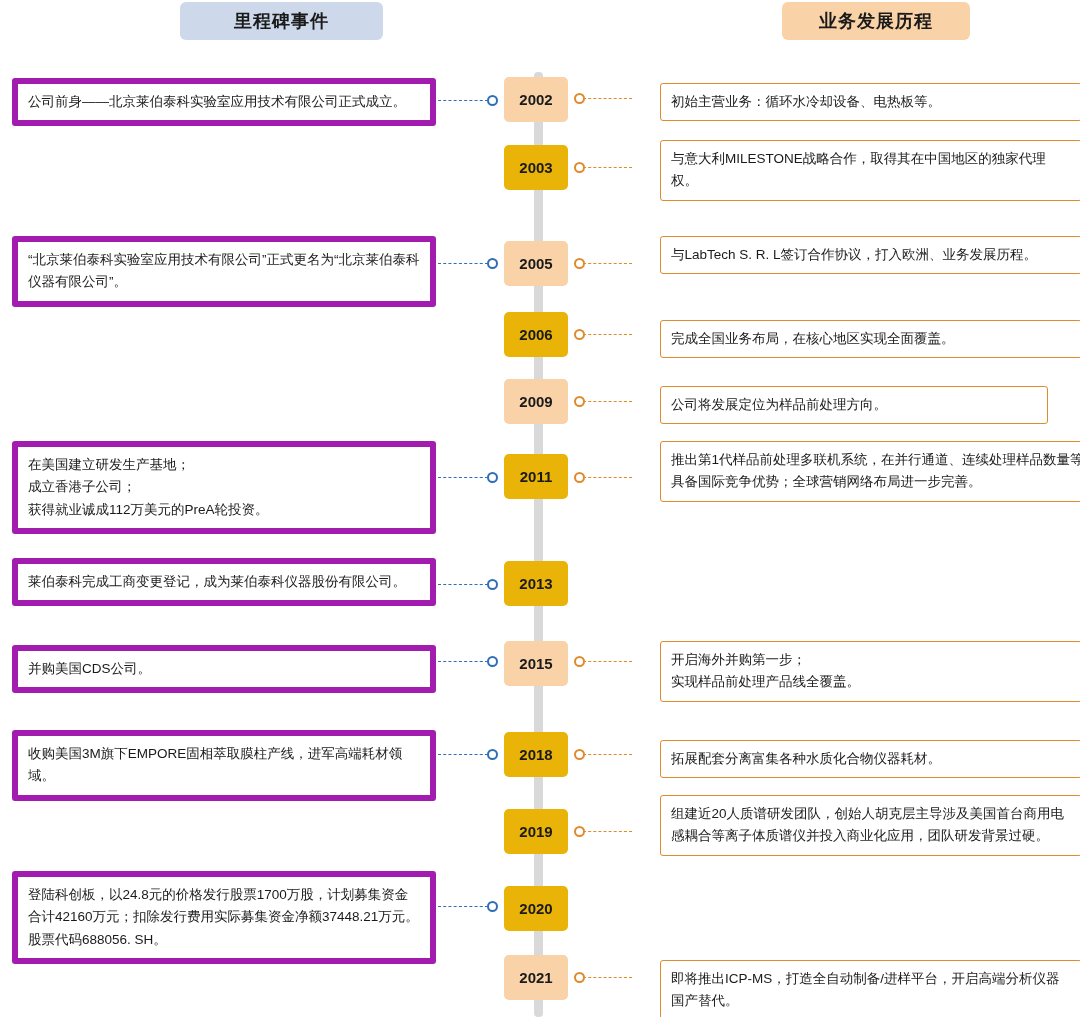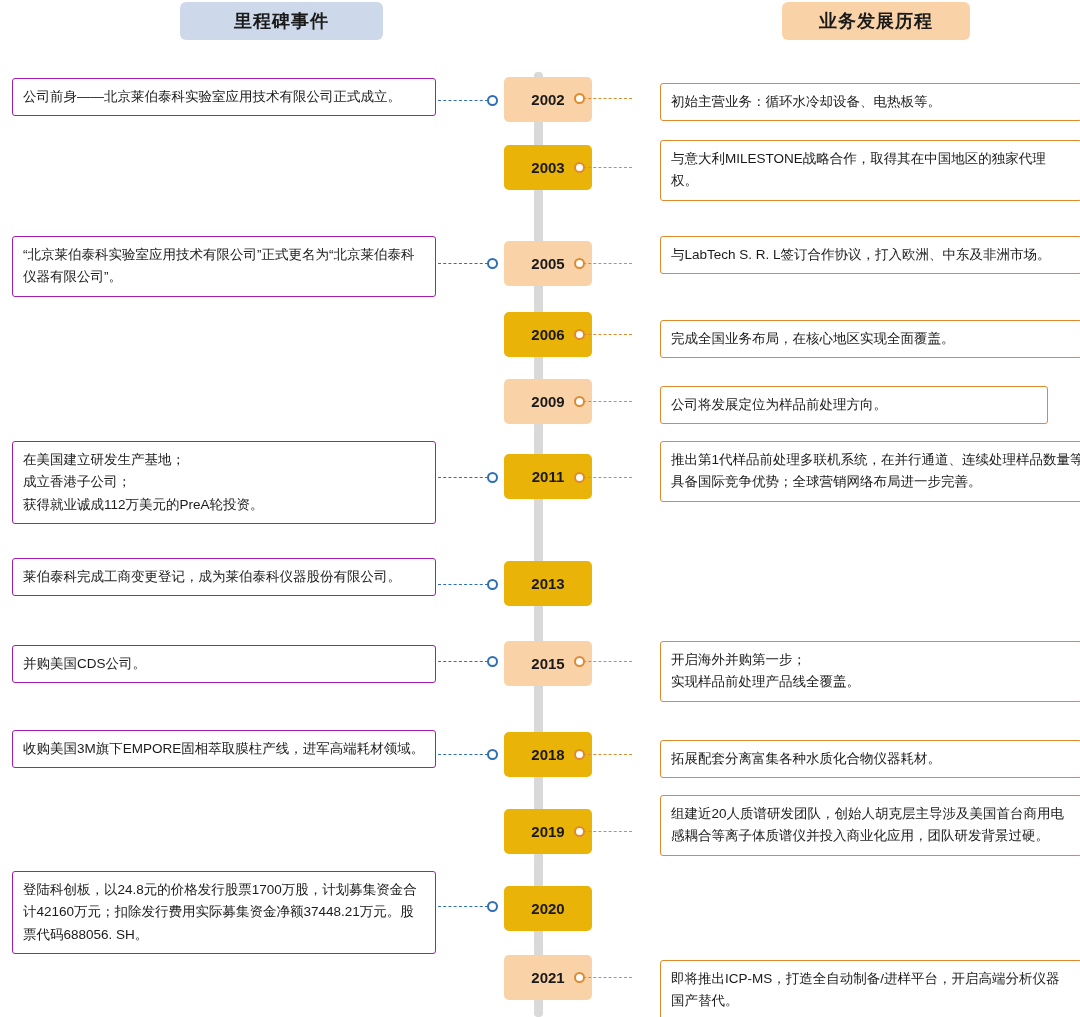--- a/index.html
+++ b/index.html
@@ -46,38 +46,38 @@
     width: 9px;
     height: 945px;
     background: #d9d9d9;
     border-radius: 4px;
   }
 
   
   .year-chip {
     position: absolute;
     left: 504px;
-    width: 88px;
+    width: 64px;
     height: 45px;
     border-radius: 5px;
     display: flex;
     align-items: center;
     justify-content: center;
     font-size: 15px;
     font-weight: bold;
     color: #1a1a1a;
   }
   .year-blue { background: #eab308; }
   .year-orange { background: #f9d2a8; }
 
   
   .card-left {
     position: absolute;
     left: 12px;
-    border: 1px solid #a21caf;
+    border: 6px solid #a21caf;
     border-radius: 3px;
     background: #ffffff;
     font-size: 13.5px;
     color: #1a1a1a;
     line-height: 1.65;
     padding: 7px 10px 7px 10px;
   }
   
   .card-right {
     position: absolute;
@@ -151,21 +151,21 @@
 
   <div class="year-chip year-orange" style="top:241px;">2005</div>
   <div class="card-left" style="top:236px; width:424px;">
     <div class="card-line">“北京莱伯泰科实验室应用技术有限公司”正式更名为“北京莱伯泰科仪器有限公司”。</div>
   </div>
   <div class="conn" style="left:438px; top:263px; width:50px;"></div>
   <div class="node-dot" style="left:487px; top:258px;"></div>
   <div class="conn-right" style="left:578px; top:263px; width:54px;"></div>
   <div class="node-dot-orange" style="left:574px; top:258px;"></div>
   <div class="card-right" style="top:236px; width:422px;">
-    <div class="card-line">与LabTech S. R. L签订合作协议，打入欧洲、中东及非洲市场。</div>
+    <div class="card-line">与LabTech S. R. L签订合作协议，打入欧洲、业务发展历程。</div>
   </div>
 
   <div class="year-chip year-blue" style="top:312px;">2006</div>
   <div class="conn-right" style="left:578px; top:334px; width:54px;"></div>
   <div class="node-dot-orange" style="left:574px; top:329px;"></div>
   <div class="card-right" style="top:320px; width:422px;">
     <div class="card-line">完成全国业务布局，在核心地区实现全面覆盖。</div>
   </div>
 
   <div class="year-chip year-orange" style="top:379px;">2009</div>

